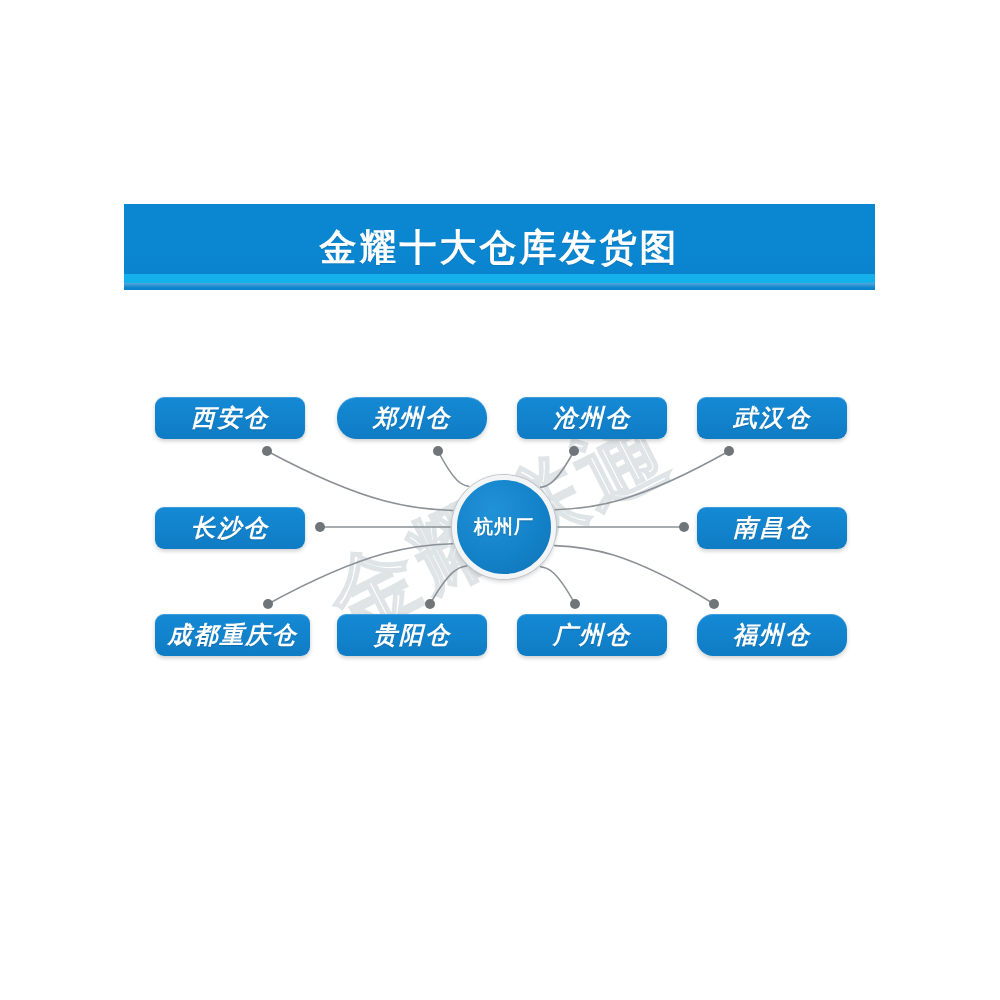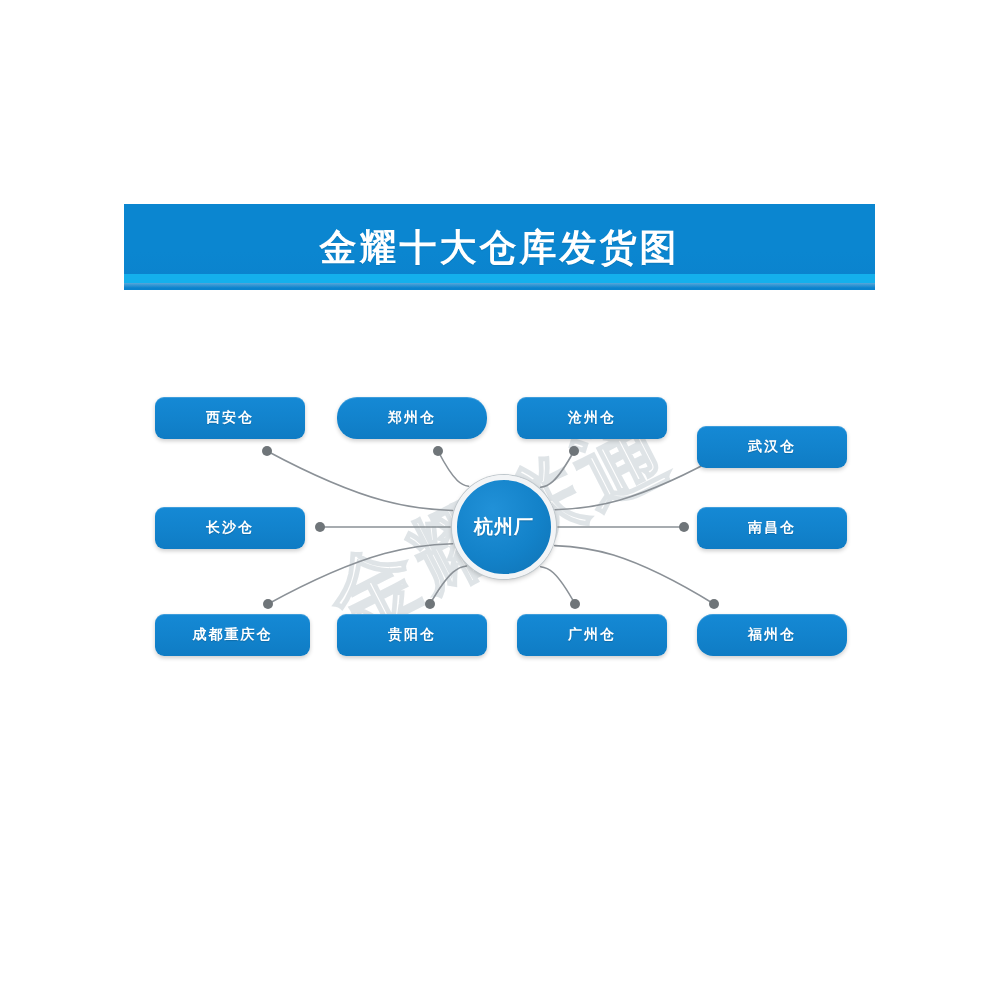--- a/index.html
+++ b/index.html
@@ -128,25 +128,26 @@
     background: linear-gradient(180deg, #1589d5 0%, #1283cd 50%, #0f7cc4 100%);
     box-shadow: 0 2px 4px rgba(0,0,0,0.20), inset 0 1px 0 rgba(255,255,255,0.18);
     display: flex;
     align-items: center;
     justify-content: center;
     box-sizing: border-box;
     z-index: 3;
   }
   .node-label {
     color: #ffffff;
-    font-size: 14px;
+    font-size: 24px;
     font-weight: bold;
     letter-spacing: 2px;
     white-space: nowrap;
     text-shadow: 0 1px 1px rgba(0,0,0,0.16);
+    font-style: italic;
   }
 </style>
 </head>
 <body>
 
 <div id="canvas">
 
   <div class="banner">
     <div class="banner-title">金耀十大仓库发货图</div>
   </div>
@@ -187,21 +188,21 @@
   <div id="nodes">
       <div class="node" style="left: 155px; top: 397px; width: 150px;">
         <span class="node-label">西安仓</span>
       </div>
       <div class="node" style="left: 337px; top: 397px; width: 150px; border-radius: 20px;">
         <span class="node-label">郑州仓</span>
       </div>
       <div class="node" style="left: 517px; top: 397px; width: 150px;">
         <span class="node-label">沧州仓</span>
       </div>
-      <div class="node" style="left: 697px; top: 397px; width: 150px; margin-top: 29px;">
+      <div class="node" style="left: 697px; top: 397px; width: 150px;">
         <span class="node-label">武汉仓</span>
       </div>
       <div class="node" style="left: 155px; top: 507px; width: 150px;">
         <span class="node-label">长沙仓</span>
       </div>
       <div class="node" style="left: 697px; top: 507px; width: 150px;">
         <span class="node-label">南昌仓</span>
       </div>
       <div class="node" style="left: 155px; top: 614px; width: 155px; align-items: center;">
         <span class="node-label">成都重庆仓</span>

